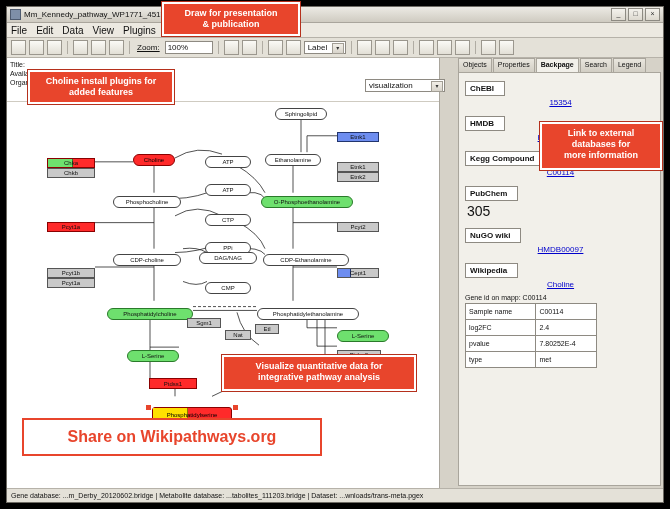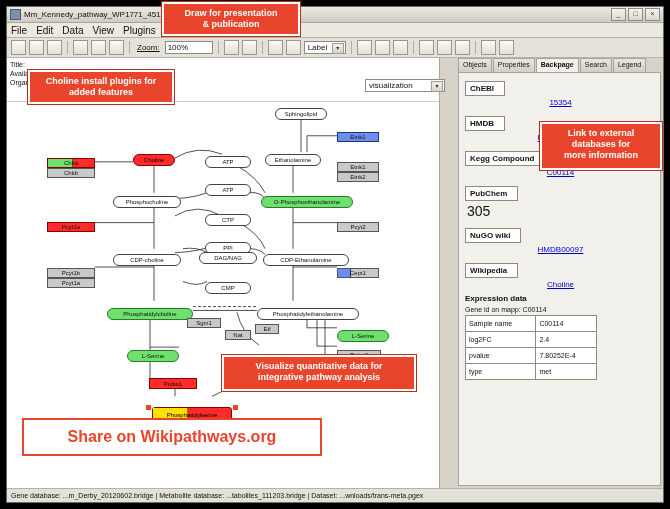--- a/index.html
+++ b/index.html
@@ -292,21 +292,20 @@
 
         <div class="dbhdr">PubChem</div>
         <span class="dbtext">305</span>
 
         <div class="dbhdr">NuGO wiki</div>
         <a class="dblink">HMDB00097</a>
 
         <div class="dbhdr">Wikipedia</div>
         <a class="dblink">Choline</a>
 
-        <div class="exp-title">Expression data</div>
         <div class="gid">Gene id on mapp: C00114</div>
 
         <table class="expr">
           <tbody>
               <tr>
             <td>Sample name</td>
             <td>C00114</td>
           </tr>
           <tr>
             <td>log2FC</td>

